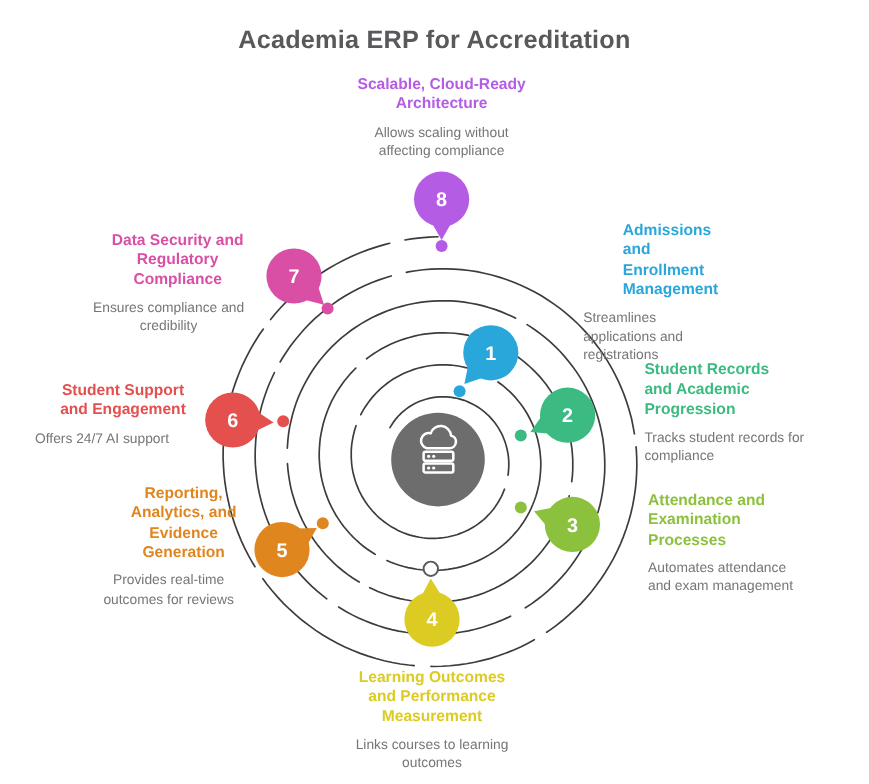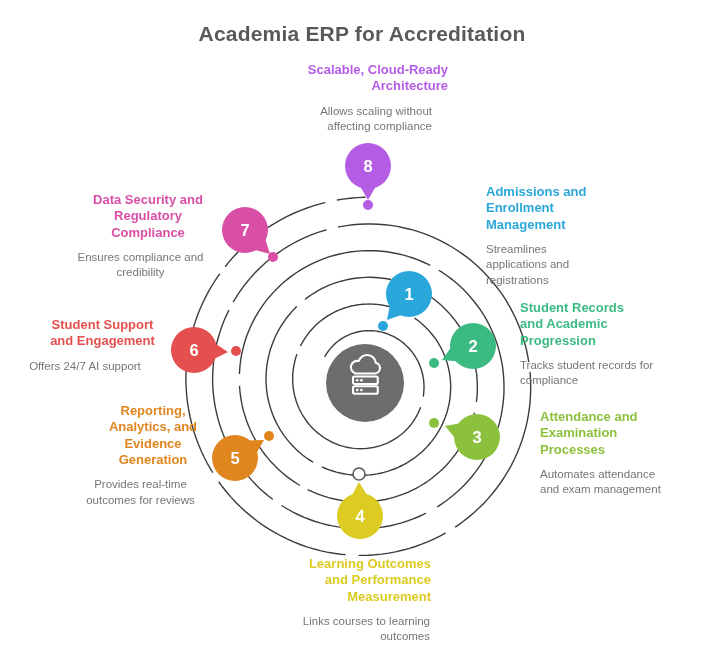--- a/index.html
+++ b/index.html
@@ -10,26 +10,26 @@
   .main-title{
     position:absolute;top:22px;left:0;width:100%;text-align:center;
     font-size:21px;font-weight:bold;color:#58595b;letter-spacing:.2px;
   }
   .diagram-svg{position:absolute;left:0;top:0;}
   .item{position:absolute;}
   .item .t{font-size:13px;font-weight:bold;line-height:1.25;}
   .item .d{font-size:11.5px;color:#767676;line-height:1.35;margin-top:9px;}
   .al{text-align:left;}
   .ar{text-align:center;}
-  .ac{text-align:right;}
+  .ac{text-align:center;}
   .ar .t,.ar .d{margin-left:auto;}
   .ac .t,.ac .d{margin-left:auto;margin-right:auto;}
   
   .item-1{left:486px;top:184px;width:112px;}
-  .item-2{left:520px;top:300px;width:140px;} .item-2 .t{max-width:120px;}
+  .item-2{left:537px;top:300px;width:140px;} .item-2 .t{max-width:120px;}
   .item-3{left:540px;top:409px;width:152px;} .item-3 .t{max-width:112px;} .item-3 .d{max-width:130px;}
   .item-4{left:255px;top:556px;width:210px;} .item-4 .t{max-width:142px;} .item-4 .d{max-width:140px;}
   .item-5{right:521px;top:403px;width:125px;} .item-5 .t{max-width:100px;}
   .item-6{right:564px;top:317px;width:150px;} .item-6 .t{max-width:115px;}
   .item-7{right:516px;top:192px;width:135px;} .item-7 .t{max-width:120px;}
   .item-8{left:272px;top:62px;width:192px;} .item-8 .t{max-width:160px;} .item-8 .d{max-width:128px;}
   .badge-num{font-family:"Liberation Sans","DejaVu Sans",sans-serif;font-size:16.5px;font-weight:bold;}
 </style>
 </head>
 <body>
@@ -105,21 +105,21 @@
     </g>
 
     <g>
       <path d="M376.5,185.2 L359.5,185.2 L368,200 Z" fill="#b55ce5"></path>
       <circle cx="368" cy="166" r="23" fill="#b55ce5"></circle>
       <text x="368" y="172" text-anchor="middle" fill="#ffffff" class="badge-num">8</text>
     </g>
   </svg>
 
   <div class="item item-1 al">
-    <div class="t" style="color: rgb(42, 167, 218);">Admissions and Enrollment Management</div>
+    <div class="t" style="color: rgb(42, 167, 218); margin-left: 33px;">Admissions and Enrollment Management</div>
     <div class="d">Streamlines applications and registrations</div>
   </div>
   <div class="item item-2 al">
     <div class="t" style="color: rgb(59, 187, 129);">Student Records and Academic Progression</div>
     <div class="d">Tracks student records for compliance</div>
   </div>
   <div class="item item-3 al">
     <div class="t" style="color: rgb(140, 193, 61);">Attendance and Examination Processes</div>
     <div class="d">Automates attendance and exam management</div>
   </div>

